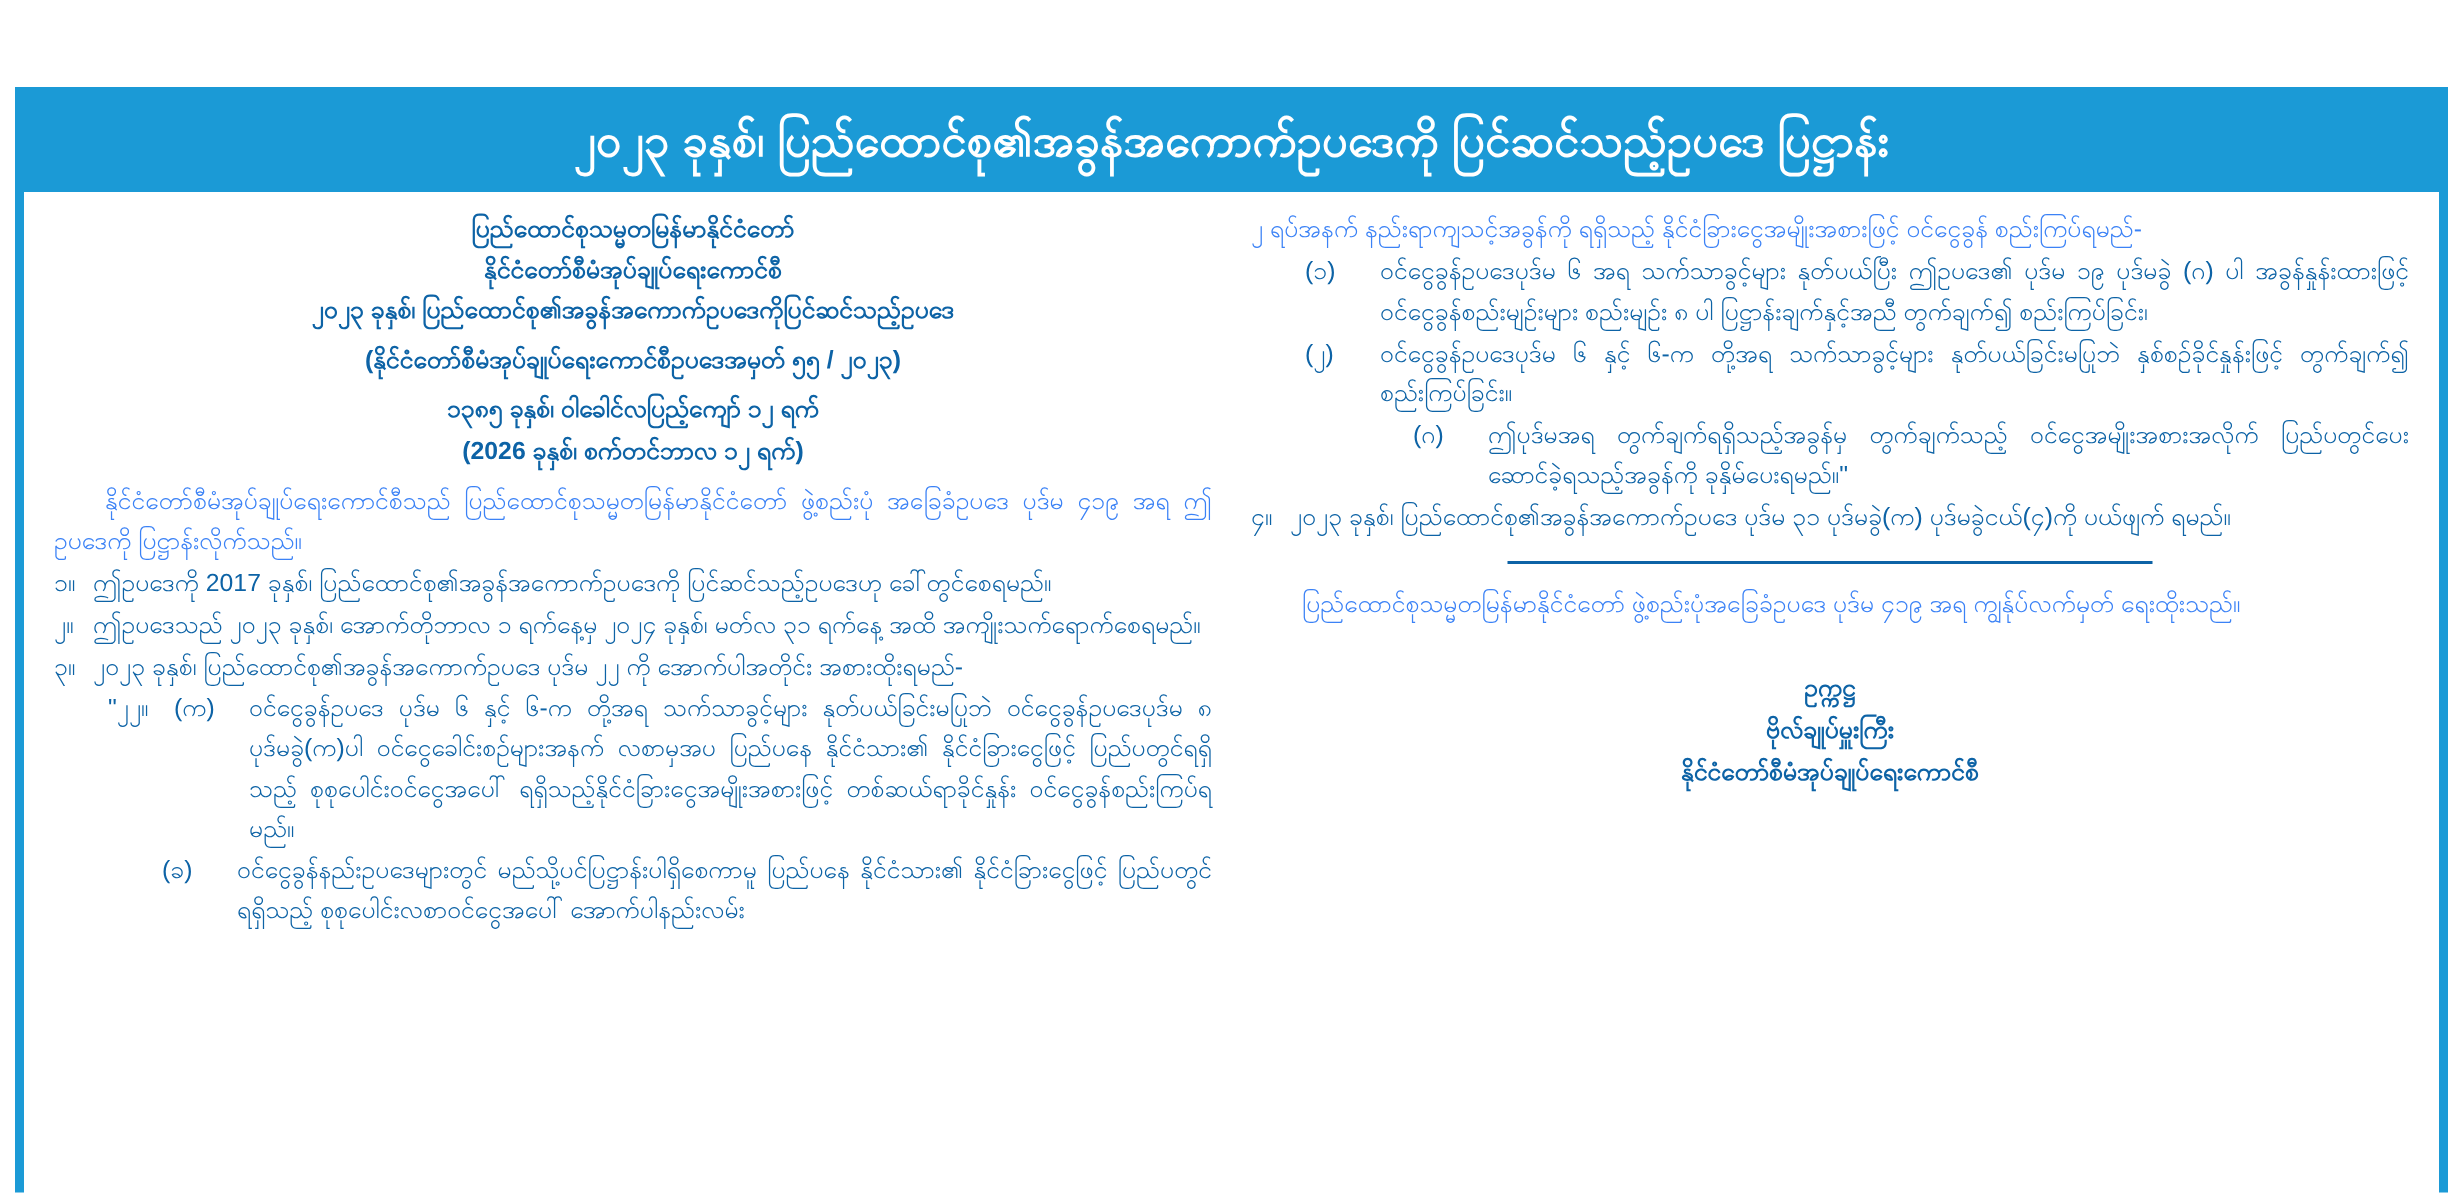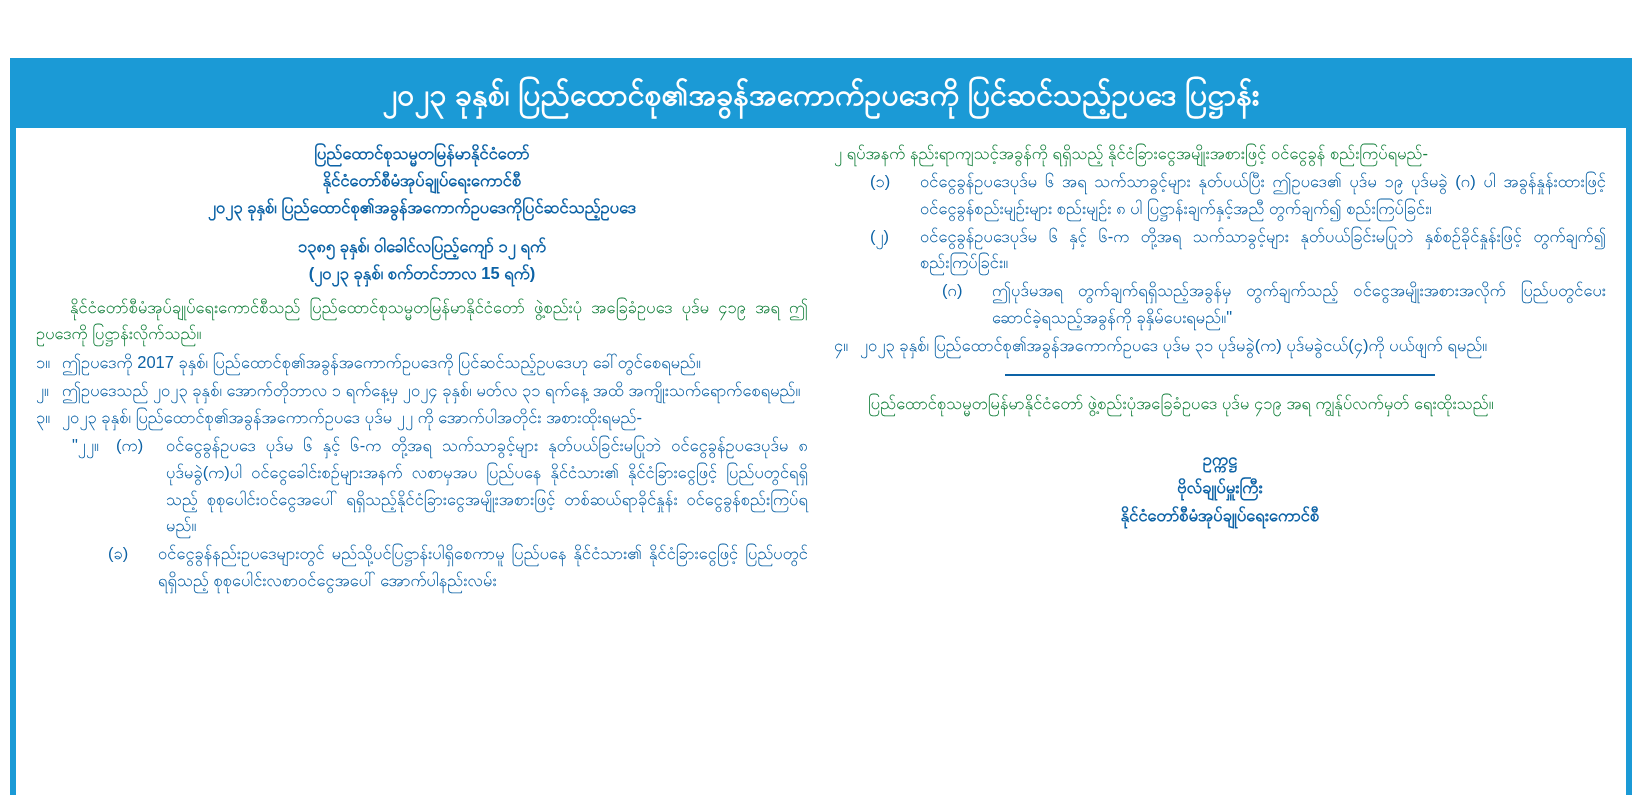--- a/index.html
+++ b/index.html
@@ -62,21 +62,21 @@
     line-height: 1.65;
     color: #0d63a6;
   }
   .ctr.small { font-weight: bold; }
   .ctr-gap { height: 6px; }
 
   p.body {
     margin: 0 0 2px 0;
     font-size: 16.5px;
     line-height: 1.62;
-    color: #15803d;
+    color: #3b82f6;
     text-align: justify;
     text-indent: 34px;
   }
   p.body.noindent { text-indent: 0; }
 
   .numitem {
     display: flex;
     font-size: 16.5px;
     line-height: 1.62;
     color: #0d63a6;
@@ -123,23 +123,24 @@
 
     <div class="banner">၂၀၂၃ ခုနှစ်၊ ပြည်ထောင်စု၏အခွန်အကောက်ဥပဒေကို ပြင်ဆင်သည့်ဥပဒေ ပြဋ္ဌာန်း</div>
 
     <div class="columns">
 
       <div class="col left">
         <div class="ctr">ပြည်ထောင်စုသမ္မတမြန်မာနိုင်ငံတော်</div>
         <div class="ctr">နိုင်ငံတော်စီမံအုပ်ချုပ်ရေးကောင်စီ</div>
         <div class="ctr">၂၀၂၃ ခုနှစ်၊ ပြည်ထောင်စု၏အခွန်အကောက်ဥပဒေကိုပြင်ဆင်သည့်ဥပဒေ</div>
         <div class="ctr-gap"></div>
+        <div class="ctr">(နိုင်ငံတော်စီမံအုပ်ချုပ်ရေးကောင်စီဥပဒေအမှတ်   ၅၅ / ၂၀၂၃)</div>
         <div class="ctr-gap"></div>
         <div class="ctr small">၁၃၈၅ ခုနှစ်၊ ဝါခေါင်လပြည့်ကျော် ၁၂ ရက်</div>
-        <div class="ctr small">(၂၀၂၃ ခုနှစ်၊ စက်တင်ဘာလ 15 ရက်)</div>
+        <div class="ctr small">(2026 ခုနှစ်၊ စက်တင်ဘာလ ၁၂ ရက်)</div>
         <div class="ctr-gap"></div>
 
         <p class="body">နိုင်ငံတော်စီမံအုပ်ချုပ်ရေးကောင်စီသည်  ပြည်ထောင်စုသမ္မတမြန်မာနိုင်ငံတော်  ဖွဲ့စည်းပုံ အခြေခံဥပဒေ ပုဒ်မ ၄၁၉ အရ  ဤဥပဒေကို ပြဋ္ဌာန်းလိုက်သည်။</p>
 
         <div class="numitem">
           <span class="num">၁။</span>
           <span class="txt">ဤဥပဒေကို 2017 ခုနှစ်၊  ပြည်ထောင်စု၏အခွန်အကောက်ဥပဒေကို ပြင်ဆင်သည့်ဥပဒေဟု ခေါ်တွင်စေရမည်။</span>
         </div>
 
         <div class="numitem">

